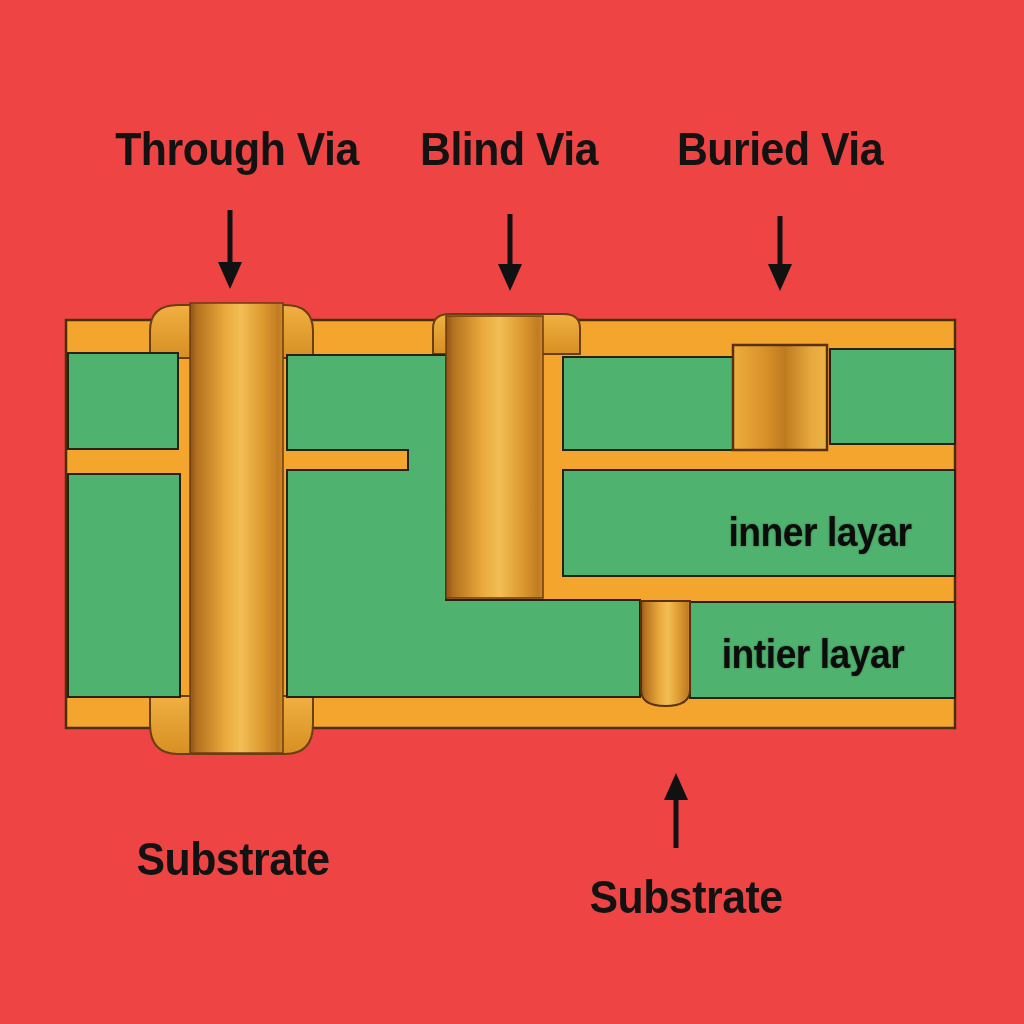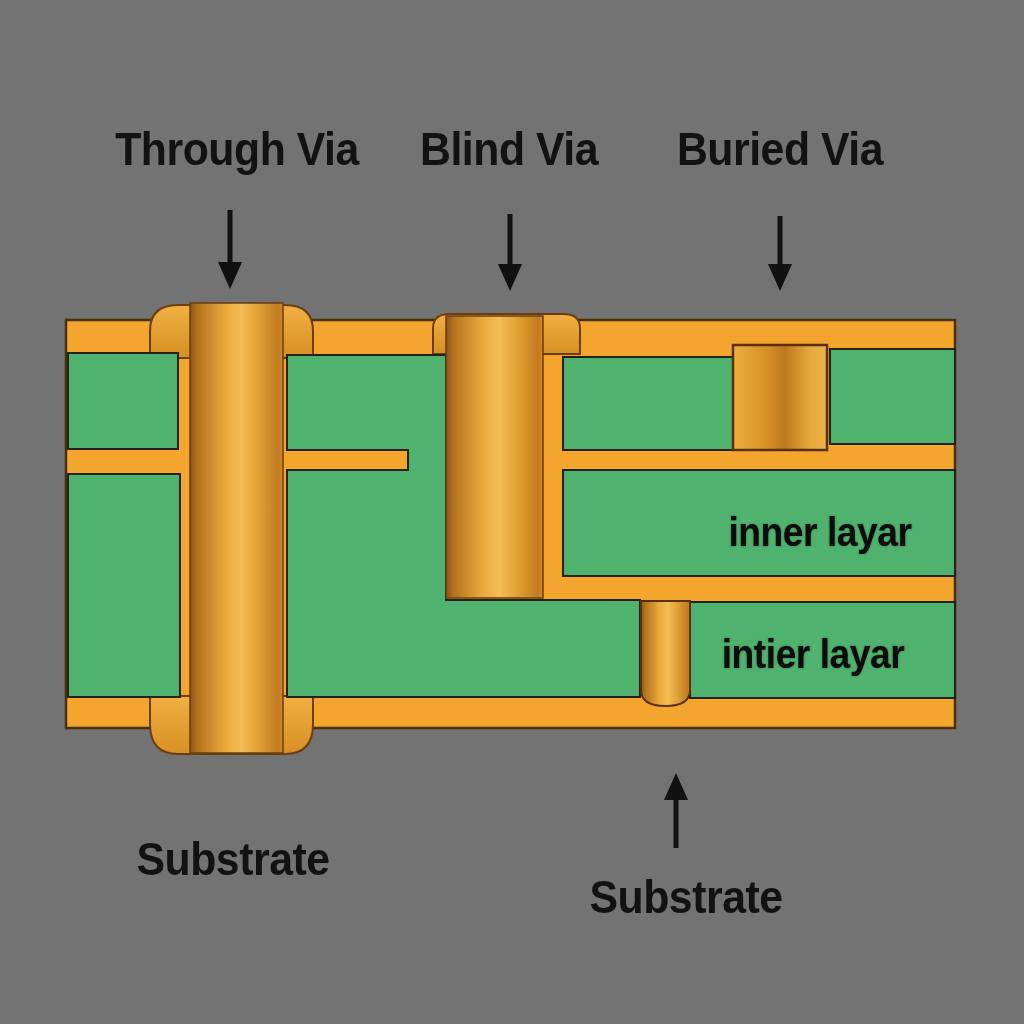--- a/index.html
+++ b/index.html
@@ -1,19 +1,19 @@
 <!DOCTYPE html>
 <html><head>
 <meta charset="utf-8">
 <style>
   html,body{margin:0;padding:0;background:#fff;}
   #canvas{
     position:relative;
     width:1024px;height:1024px;
-    background:#737373;
+    background:#ef4444;
     overflow:hidden;
     font-family:"Liberation Sans", sans-serif;
   }
   #board-svg{position:absolute;left:0;top:0;}
   .lbl{
     position:absolute;
     color:#121212;
     white-space:nowrap;
     transform:translateX(-50%) scaleX(0.93);
     transform-origin:center top;

